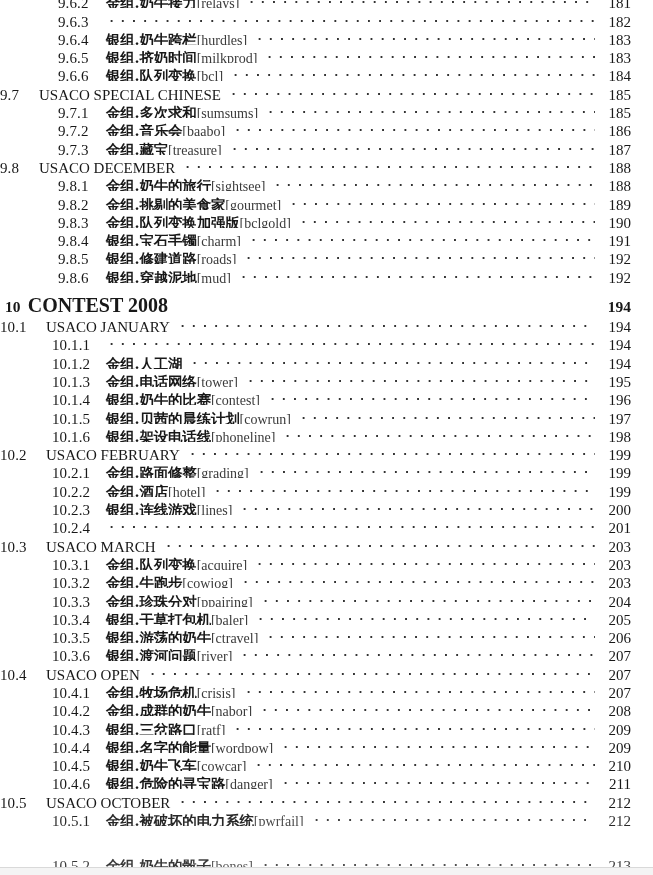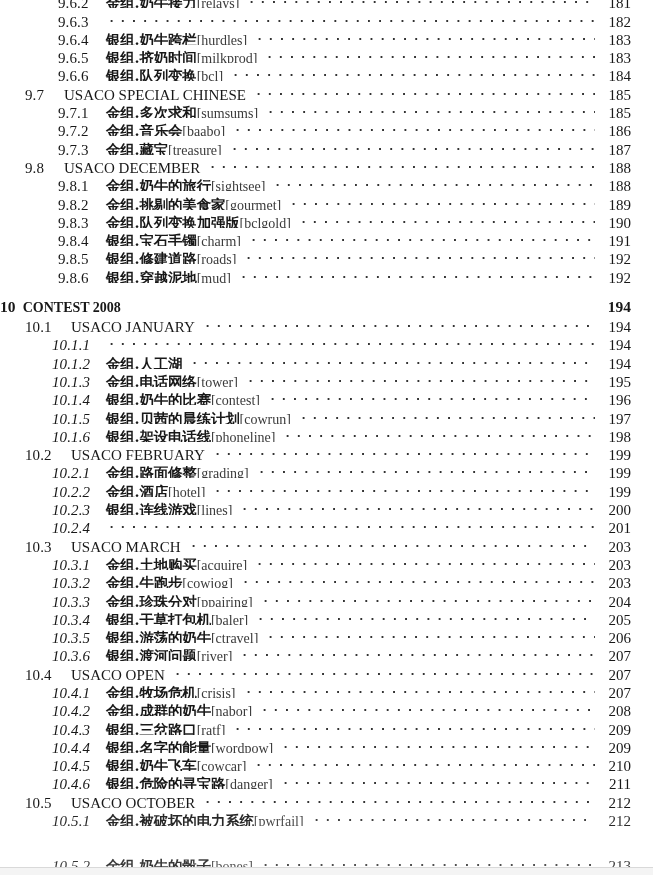--- a/index.html
+++ b/index.html
@@ -88,37 +88,36 @@
     font-size: 15px;
     padding-right: 22px;
   }
 
   
   .lvl-chapter {
     font-weight: 700;
     height: 20px;
     line-height: 20px;
   }
-  .lvl-chapter .num { font-size: 15.5px; }
-  .lvl-chapter .title { font-size: 14px; padding-left: 7px; }
+  .lvl-chapter .num { font-size: 15.5px; padding-left: 5px; }
+  .lvl-chapter .title { font-size: 20px; padding-left: 7px; }
   .lvl-chapter .leader::after { background-image: none; }
   .lvl-chapter .page { font-size: 15.5px; font-weight: 700; }
 
   .lvl-section .num {
-    padding-left: 25px;
     min-width: 32px;
   }
   .lvl-section.wide .num { min-width: 39px; }
   .lvl-section .title { padding-left: 7px; }
 
   .lvl-sub .num {
     padding-left: 58px;
     min-width: 41px;
   }
-  .lvl-sub.wide .num { padding-left: 52px; min-width: 47px; font-style: italic; }
+  .lvl-sub.wide .num { padding-left: 52px; min-width: 47px; }
   .lvl-sub .title { padding-left: 7px; }
 
   .gap-before { margin-top: 11px; }
 
   
   .fade-1 { opacity: .93; }
   .fade-2 { opacity: .86; margin-top: 27px; }
 
   .page-edge {
     position: absolute;
@@ -306,21 +305,21 @@
       <span class="page">201</span>
     </div>
     <div class="row lvl-section wide">
       <span class="num">10.3</span>
       <span class="title"><span class="">USACO MARCH</span></span>
       <span class="leader"></span>
       <span class="page">203</span>
     </div>
     <div class="row lvl-sub wide">
       <span class="num">10.3.1</span>
-      <span class="title"><span class="cn">金组.土地购买</span><span class="tag">[acquire]</span></span>
+      <span class="title"><span class="cn">金组.队列变换</span><span class="tag">[acquire]</span></span>
       <span class="leader"></span>
       <span class="page">203</span>
     </div>
     <div class="row lvl-sub wide">
       <span class="num">10.3.2</span>
       <span class="title"><span class="cn">金组.牛跑步</span><span class="tag">[cowjog]</span></span>
       <span class="leader"></span>
       <span class="page">203</span>
     </div>
     <div class="row lvl-sub wide">

